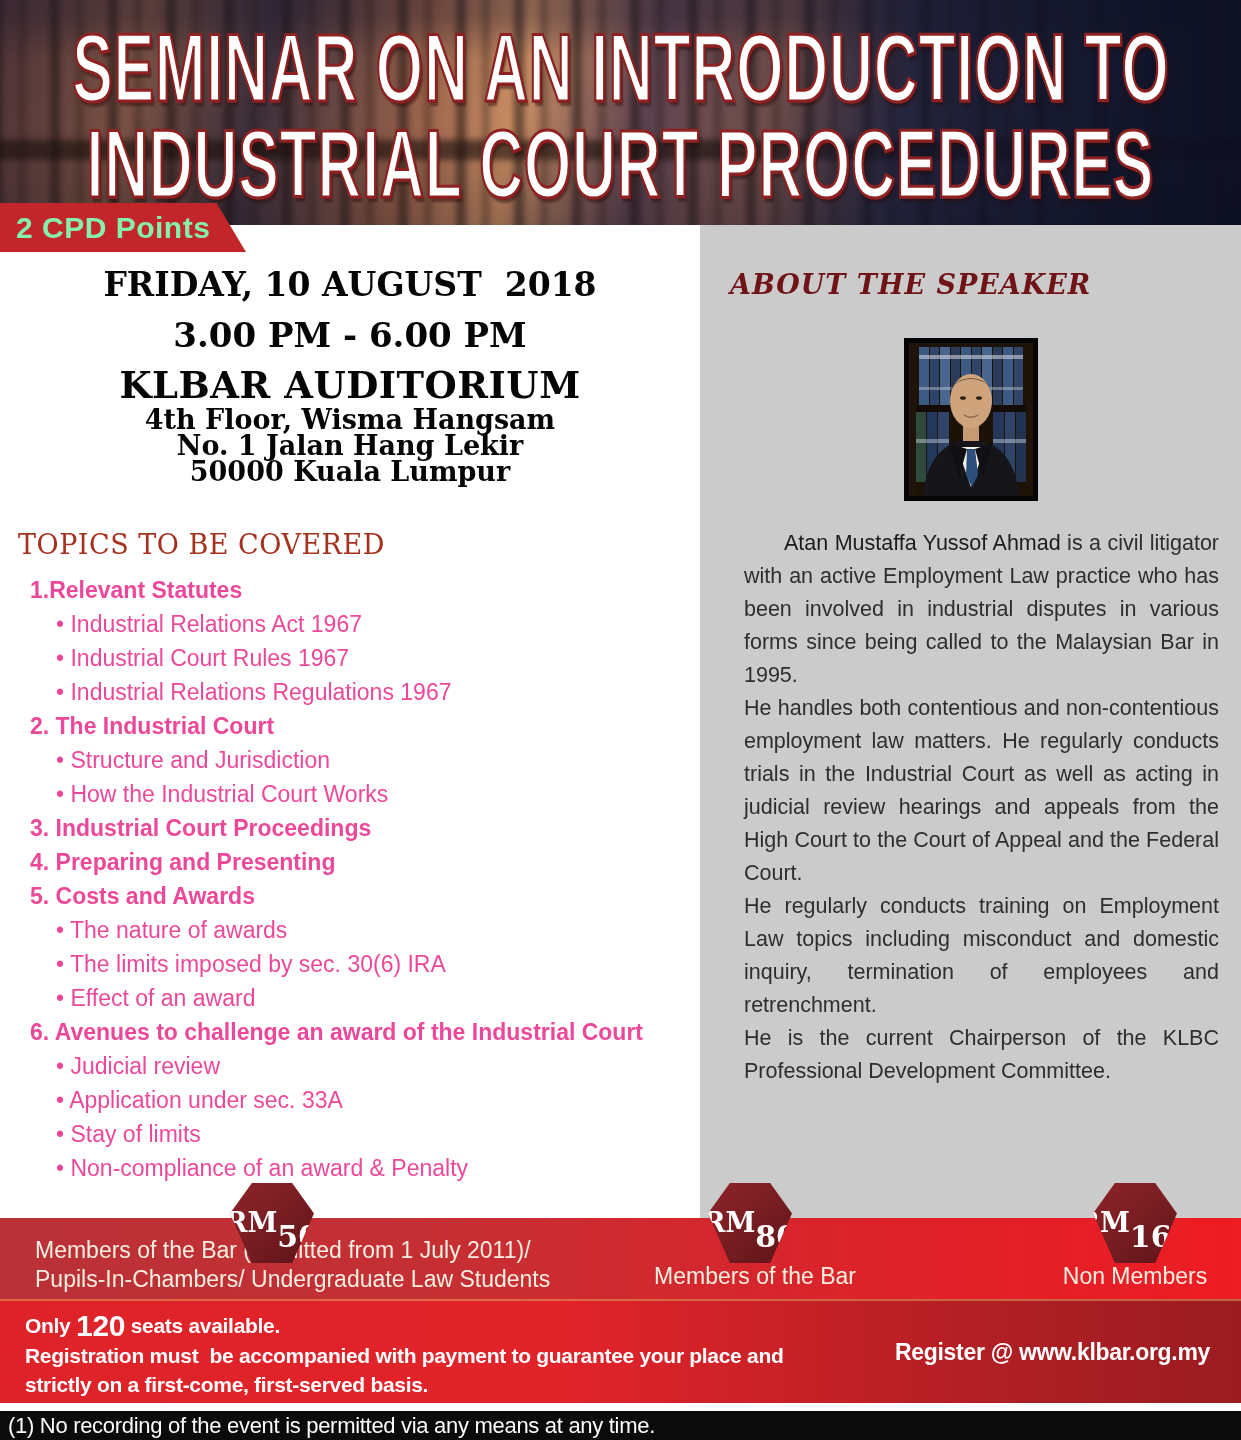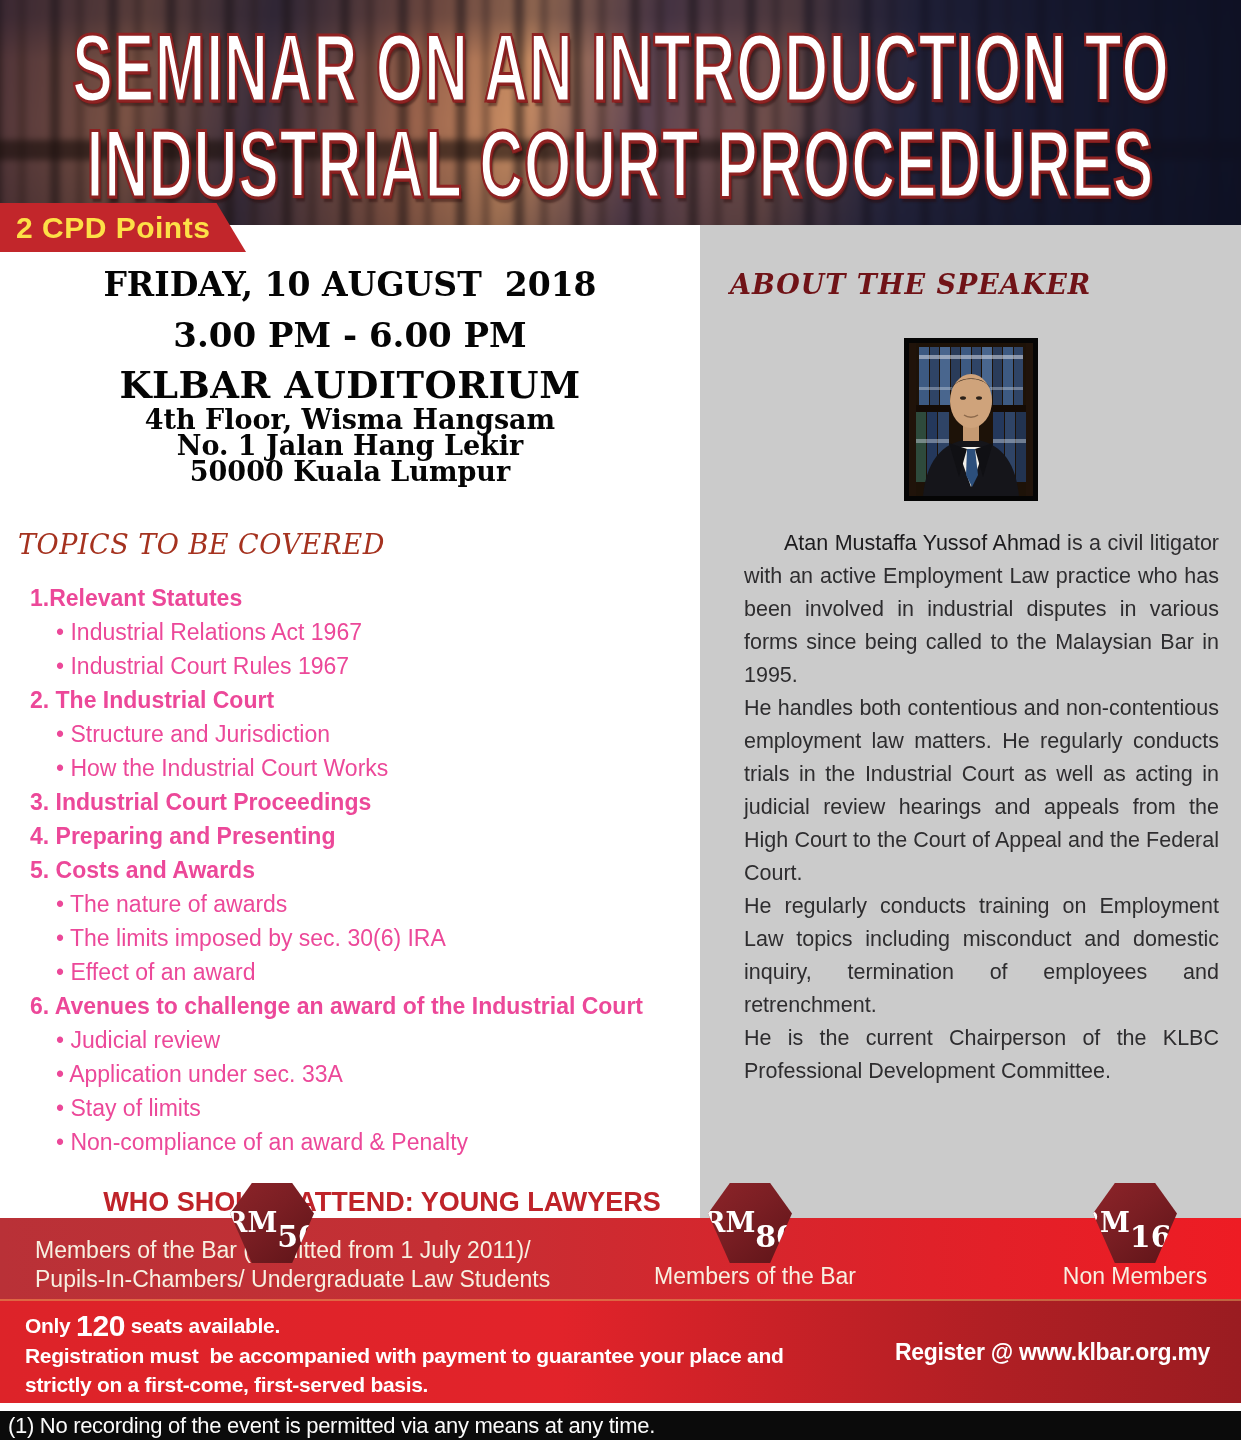--- a/index.html
+++ b/index.html
@@ -20,35 +20,35 @@
   .hero-titles .line{white-space:nowrap;font-weight:700;font-size:76px;line-height:86px;color:#fff;
      letter-spacing:1px;transform:scale(0.80,1.26);transform-origin:center top;
      -webkit-text-stroke:2.5px #8e2222;
      text-shadow:2px 2px 0 rgba(120,25,25,.85),-1px -1px 0 rgba(142,34,34,.9),3px 4px 2px rgba(40,10,10,.45);}
   .hero-titles .line2{margin-top:10px;}
 
   
   .cpd-ribbon{position:absolute;left:0;top:203px;width:246px;height:49px;background:#c2262b;z-index:6;
       clip-path:polygon(0 0,88% 0,100% 100%,0 100%);display:flex;align-items:center;
       box-shadow:0 3px 5px rgba(0,0,0,.25);}
-  .cpd-ribbon span{color:#fde047;font-weight:700;font-size:30px;padding-left:16px;letter-spacing:.5px;}
+  .cpd-ribbon span{color:#86efac;font-weight:700;font-size:30px;padding-left:16px;letter-spacing:.5px;}
 
   
   .left-col{position:absolute;left:0;top:225px;width:700px;height:993px;background:#fff;}
   .right-col{position:absolute;left:700px;top:225px;width:541px;height:993px;background:#cbcbcb;}
 
   
   .event{margin-top:40px;text-align:center;font-family:"DejaVu Serif",serif;font-weight:700;color:#050505;}
   .event .date{font-size:33px;line-height:40px;white-space:pre-wrap;}
   .event .time{font-size:34px;line-height:44px;margin-top:8px;}
   .event .venue{font-size:37px;line-height:44px;margin-top:6px;letter-spacing:.5px;}
   .event .addr{font-size:27px;line-height:26px;}
 
   
-  .topics-heading{margin:44px 0 24px 18px;font-family:"DejaVu Serif",serif;font-style:italic;
+  .topics-heading{margin:44px 0 16px 18px;font-family:"DejaVu Serif",serif;
       color:#a5321f;font-size:27px;letter-spacing:.5px;}
   .topics-list{list-style:none;margin:0;padding:0;}
   .topic-item{color:#ec4899;font-size:23px;line-height:29px;margin:5px 0;}
   .topic-item.header{font-weight:700;padding-left:30px;}
   .topic-item.bullet{padding-left:56px;}
   .topic-item.bullet::before{content:"•  ";}
 
   
   .attend{margin-top:28px;text-align:center;color:#bf2329;font-weight:700;font-size:27px;
       line-height:34px;transform:translateX(32px);}
@@ -123,20 +123,21 @@
       <div class="addr">No. 1 Jalan Hang Lekir</div>
       <div class="addr">50000 Kuala Lumpur</div>
     </div>
 
     <div class="topics-heading">TOPICS TO BE COVERED</div>
     <ul class="topics-list">
 
     <li class="topic-item header">1.Relevant Statutes</li>
         <li class="topic-item bullet">Industrial Relations Act 1967</li>
         <li class="topic-item bullet">Industrial Court Rules 1967</li>
+        <li class="topic-item bullet">Industrial Relations Regulations 1967</li>
         <li class="topic-item header">2. The Industrial Court</li>
         <li class="topic-item bullet">Structure and Jurisdiction</li>
         <li class="topic-item bullet">How the Industrial Court Works</li>
         <li class="topic-item header">3. Industrial Court Proceedings</li>
         <li class="topic-item header">4. Preparing and Presenting</li>
         <li class="topic-item header">5. Costs and Awards</li>
         <li class="topic-item bullet">The nature of awards</li>
         <li class="topic-item bullet">The limits imposed by sec. 30(6) IRA</li>
         <li class="topic-item bullet">Effect of an award</li>
         <li class="topic-item header">6. Avenues to challenge an award of the Industrial Court</li>

